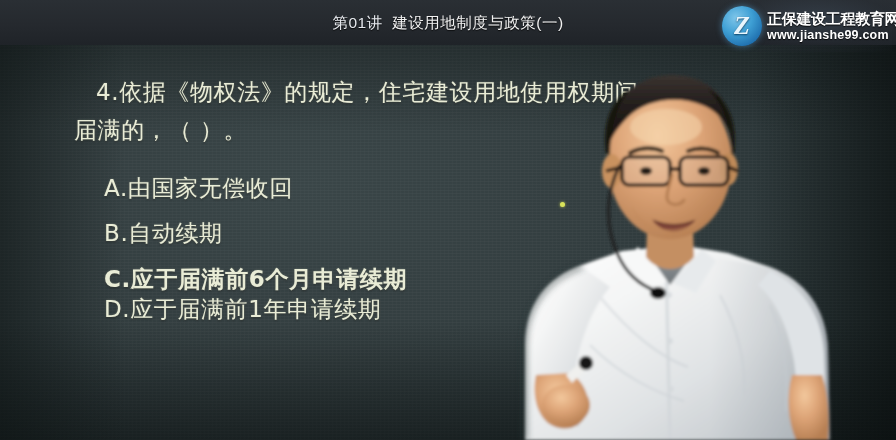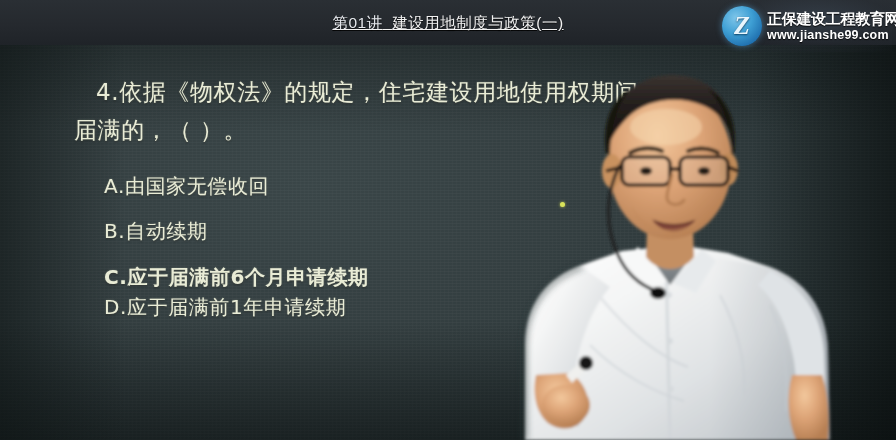--- a/index.html
+++ b/index.html
@@ -32,21 +32,20 @@
     left: 0; top: 0;
     width: 896px;
     height: 45px;
     line-height: 45px;
     text-align: center;
     color: #f2f2f2;
     font-size: 15.5px;
     letter-spacing: 0.5px;
     white-space: nowrap;
     text-shadow: 0 1px 1px rgba(0,0,0,0.8);
-    text-decoration: underline;
   }
   #lecture-title .num { color: #e6e9ee; }
 
   
   #brand-logo {
     position: absolute;
     right: 4px;
     top: 0px;
     width: 172px;
     height: 52px;
@@ -146,21 +145,21 @@
     position: absolute;
     white-space: nowrap;
     font-size: 23px;
     letter-spacing: 0.6px;
   }
   #q-line-1 { left: 96px;  top: 32px; }
   #q-line-2 { left: 58px;  top: 70px; margin-left: 16px; }
   .opt-line {
     position: absolute;
     white-space: nowrap;
-    font-size: 20px;
+    font-size: 23px;
     letter-spacing: 0.6px;
   }
   #opt-a { left: 104px; top: 128px; }
   #opt-b { left: 104px; top: 173px; text-align: center; }
   #opt-c { left: 104px; top: 219px; font-weight: bold; }
   #opt-d { left: 104px; top: 249px; }
 
   
   #presenter {
     position: absolute;

